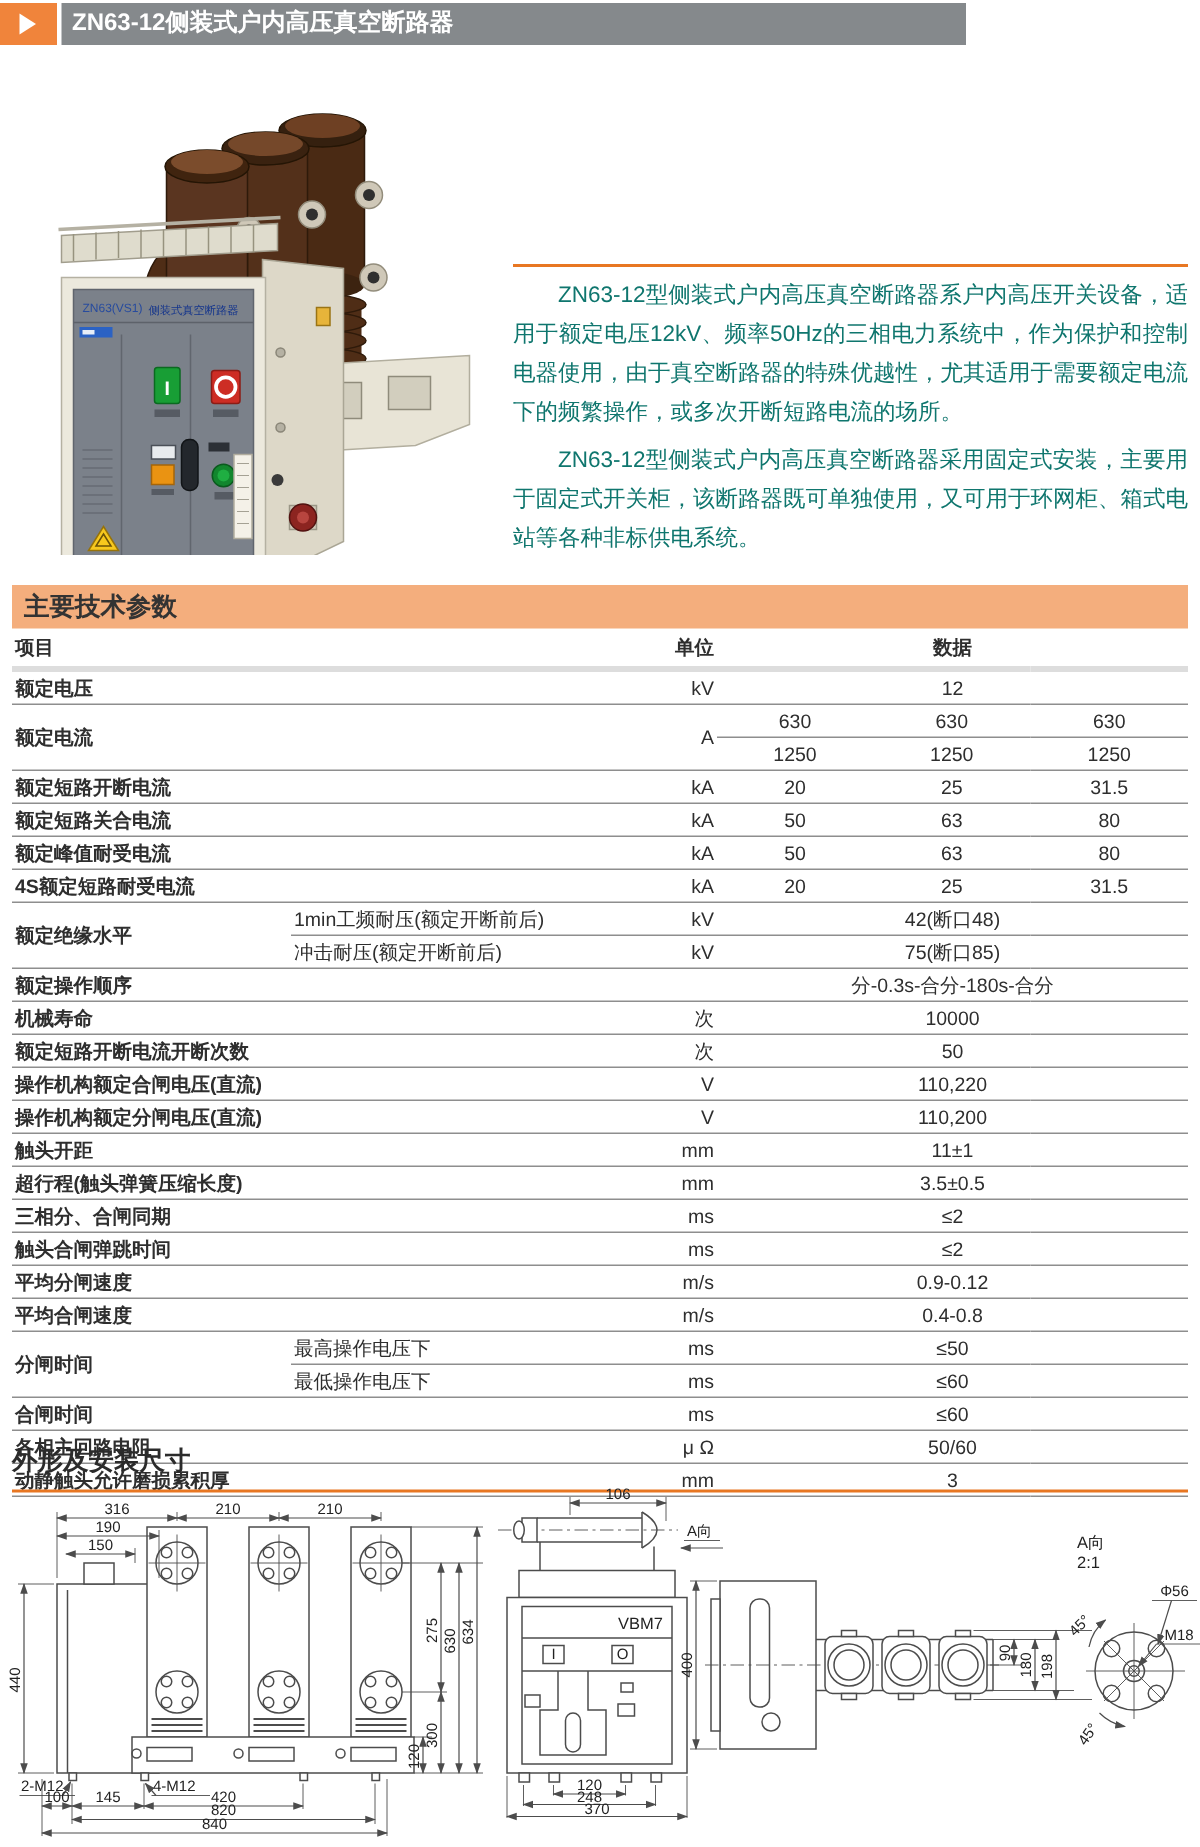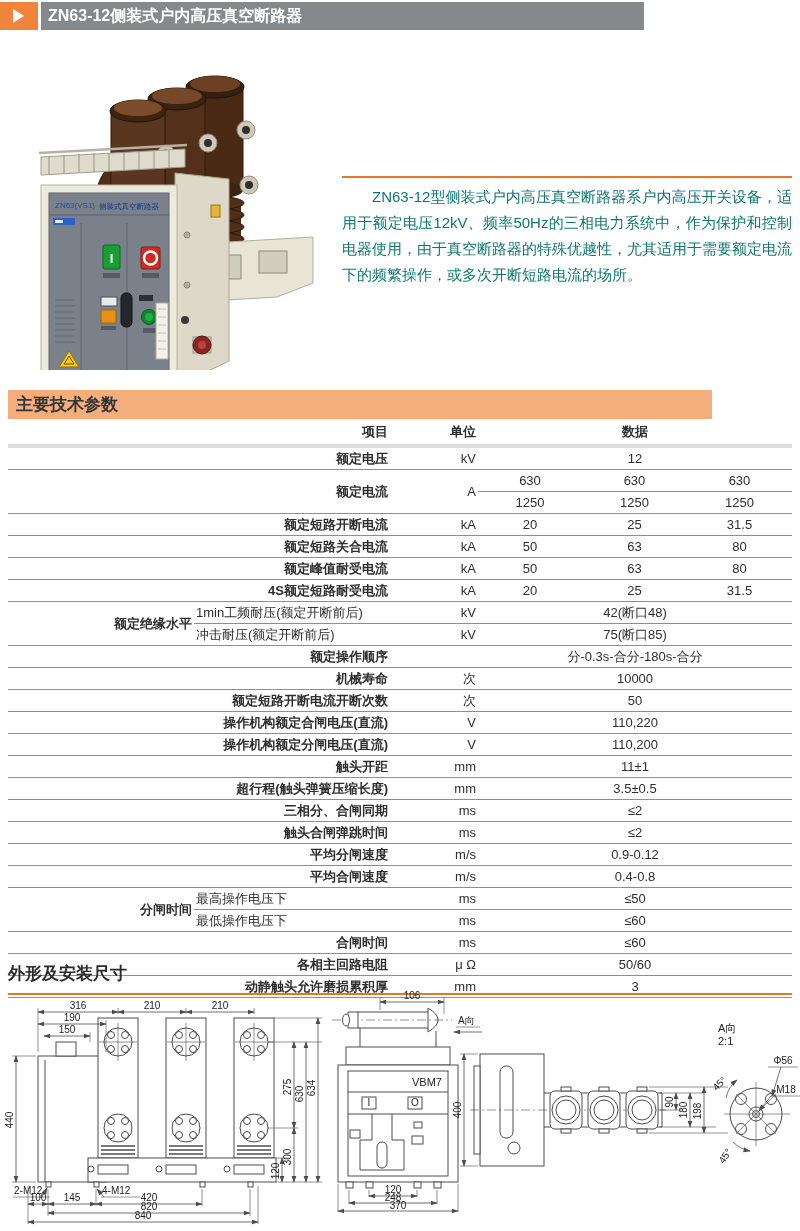--- a/index.html
+++ b/index.html
@@ -13,27 +13,27 @@
   .topbar .gap{position:absolute;left:38px;top:0;width:3px;height:28px;background:#fff;}
   .topbar h1{position:absolute;left:48px;top:0;margin:0;font-size:16px;line-height:28px;color:#fff;font-weight:bold;}
   
   .photo{position:absolute;left:15px;top:45px;width:320px;height:325px;}
   
   .overview{position:absolute;left:342px;top:168px;width:450px;}
   .overview h2{margin:0;font-size:19px;font-weight:bold;color:#2b2b2b;}
   .orange-rule{height:2px;background:#e87722;margin-top:8px;}
   .overview p{margin:6px 0 0 0;font-size:15px;line-height:26px;text-align:justify;text-indent:2em;color:#0f766e;}
   
-  .banner{position:absolute;left:8px;top:390px;width:704px;height:29px;background:#f4ae7d;}
+  .banner{position:absolute;left:8px;top:390px;width:784px;height:29px;background:#f4ae7d;}
   .banner span{font-size:17px;font-weight:bold;line-height:29px;padding-left:8px;color:#333;}
   table.specs{position:absolute;left:8px;top:420px;width:784px;border-collapse:collapse;table-layout:fixed;
        font-size:13px;border-bottom:1px solid #8e8e8e;}
   table.specs td{height:21px;padding:0 2px;border-top:1px solid #8e8e8e;overflow:hidden;white-space:nowrap;}
   table.specs tr.hd td{border-top:none;border-bottom:4px solid #ddd;height:24px;font-weight:bold;}
-  td.lbl{text-align:right;font-weight:bold;}
+  td.lbl{text-align:left;font-weight:bold;}
   td.sub{text-align:left;font-weight:normal;}
   td.unit{text-align:right;}
   td.val{text-align:center;}
   
   .dimtitle{position:absolute;left:8px;top:962px;width:784px;}
   .dimtitle h2{margin:0;font-size:17px;font-weight:bold;color:#2b2b2b;}
   .drawings{position:absolute;left:0;top:990px;width:800px;height:241px;}
   
   .ln{stroke:#4c4c4c;stroke-width:1;fill:none;}
   .fl{stroke:#4c4c4c;stroke-width:1;fill:#fff;}
@@ -171,20 +171,21 @@
   </g>
   <g>
     <path d="M54,306 L64,322 L44,322 Z" fill="#f7c81d" stroke="#97730a"></path>
     <path d="M54,311 L59,319 L49,319 Z" fill="none" stroke="#6b5206"></path>
   </g>
 </svg>
 
 <div class="overview">
   <div class="orange-rule"></div>
   <p>ZN63-12型侧装式户内高压真空断路器系户内高压开关设备，适用于额定电压12kV、频率50Hz的三相电力系统中，作为保护和控制电器使用，由于真空断路器的特殊优越性，尤其适用于需要额定电流下的频繁操作，或多次开断短路电流的场所。</p>
+  <p>ZN63-12型侧装式户内高压真空断路器采用固定式安装，主要用于固定式开关柜，该断路器既可单独使用，又可用于环网柜、箱式电站等各种非标供电系统。</p>
 </div>
 
 <div class="banner">
   <span>主要技术参数</span>
 </div>
 
 <table class="specs">
   <colgroup>
       <col style="width:186px">
       <col style="width:196px">

